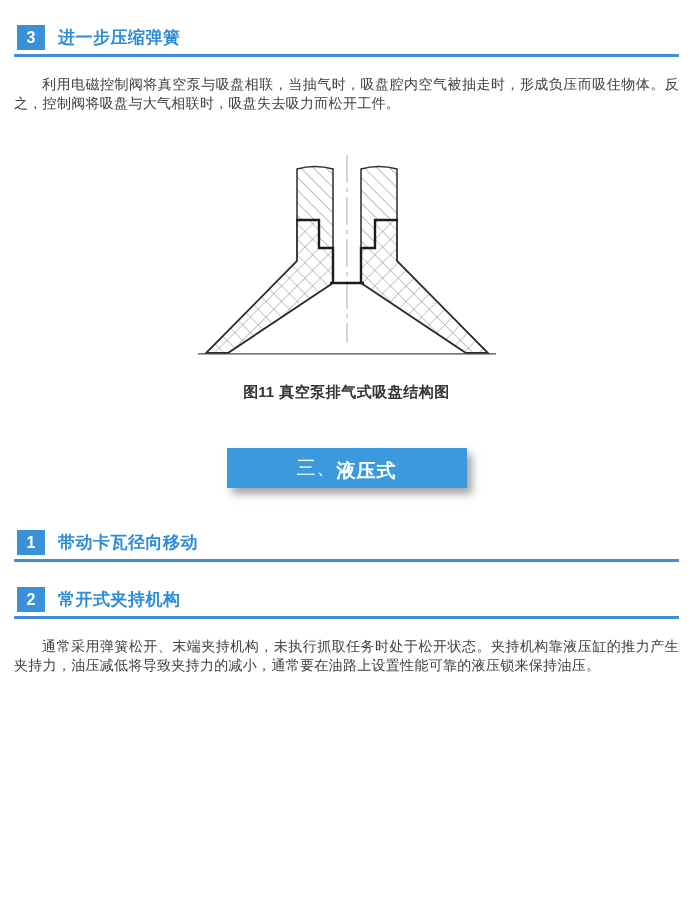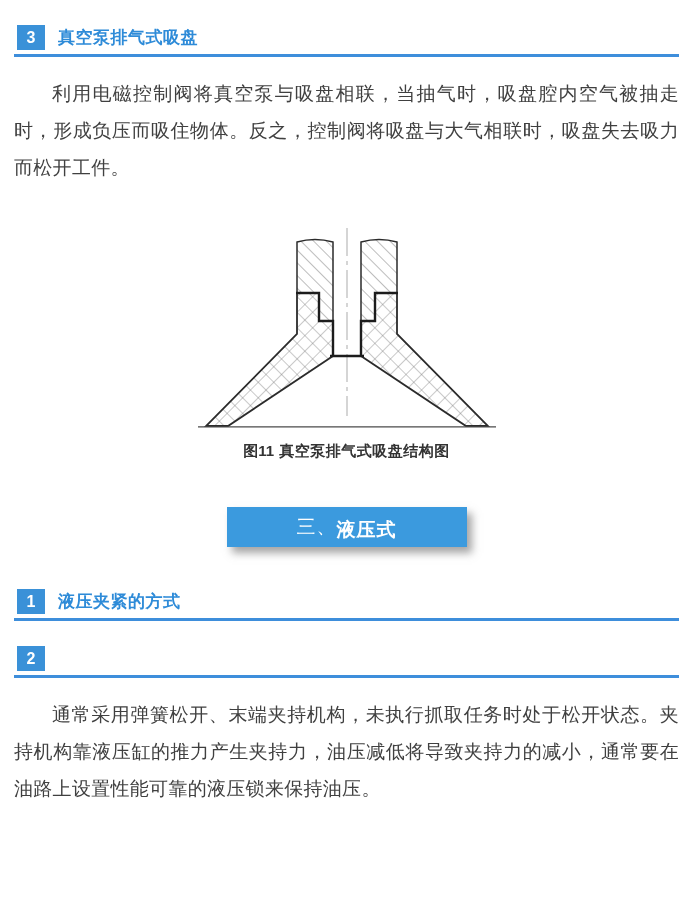--- a/index.html
+++ b/index.html
@@ -43,34 +43,35 @@
   }
   .rule {
     height: 3px;
     background: #3e8edb;
     margin-top: 4px;
   }
 
   
   .body-text {
     margin-top: 18px;
-    font-size: 19px;
-    line-height: 37px;
+    font-size: 14px;
+    line-height: 19px;
     color: #404040;
     text-align: justify;
     text-indent: 2em;
     letter-spacing: 0.3px;
   }
 
   
   figure {
     margin-top: 40px;
     text-align: center;
   }
   figcaption {
+    margin-top: 14px;
     font-size: 15px;
     color: #333333;
   }
   figcaption .cap-num { font-weight: bold; margin-right: 5px; }
   figcaption .cap-title { font-weight: bold; letter-spacing: 0.5px; }
 
   
   .banner-wrap {
     margin-top: 46px;
     display: flex;
@@ -94,21 +95,21 @@
   .sec-block-2 { margin-top: 25px; }
 </style>
 </head>
 <body>
 
 <div class="page">
 
   <div class="sec-block">
     <div class="sec-head">
       <div class="badge">3</div>
-      <div class="sec-title">真空泵排气式吸盘</div>
+      <div class="sec-title">进一步压缩弹簧</div>
     </div>
     <div class="rule"></div>
     <p class="body-text">利用电磁控制阀将真空泵与吸盘相联，当抽气时，吸盘腔内空气被抽走时，形成负压而吸住物体。反之，控制阀将吸盘与大气相联时，吸盘失去吸力而松开工件。</p>
   </div>
 
   <figure>
     <svg width="302" height="212" viewBox="0 0 302 212" aria-hidden="true">
       <defs>
         <pattern id="hatchSingle" width="9" height="9" patternUnits="userSpaceOnUse" patternTransform="rotate(-45)">
           <line x1="0" y1="0" x2="0" y2="9" stroke="#6d6d6d" stroke-width="0.9"></line>
@@ -141,26 +142,27 @@
   <div class="banner-wrap">
     <div class="banner">
       <span>三、</span>
         <span class="em">液压式</span>
     </div>
   </div>
 
   <div class="sec-block sec-block-1">
     <div class="sec-head">
       <div class="badge">1</div>
-      <div class="sec-title">液压夹紧的方式</div>
+      <div class="sec-title">带动卡瓦径向移动</div>
     </div>
     <div class="rule"></div>
   </div>
 
   <div class="sec-block sec-block-2">
     <div class="sec-head">
       <div class="badge">2</div>
+      <div class="sec-title">常开式夹持机构</div>
     </div>
     <div class="rule"></div>
     <p class="body-text">通常采用弹簧松开、末端夹持机构，未执行抓取任务时处于松开状态。夹持机构靠液压缸的推力产生夹持力，油压减低将导致夹持力的减小，通常要在油路上设置性能可靠的液压锁来保持油压。</p>
   </div>
 
 </div>
 
 </body></html>

